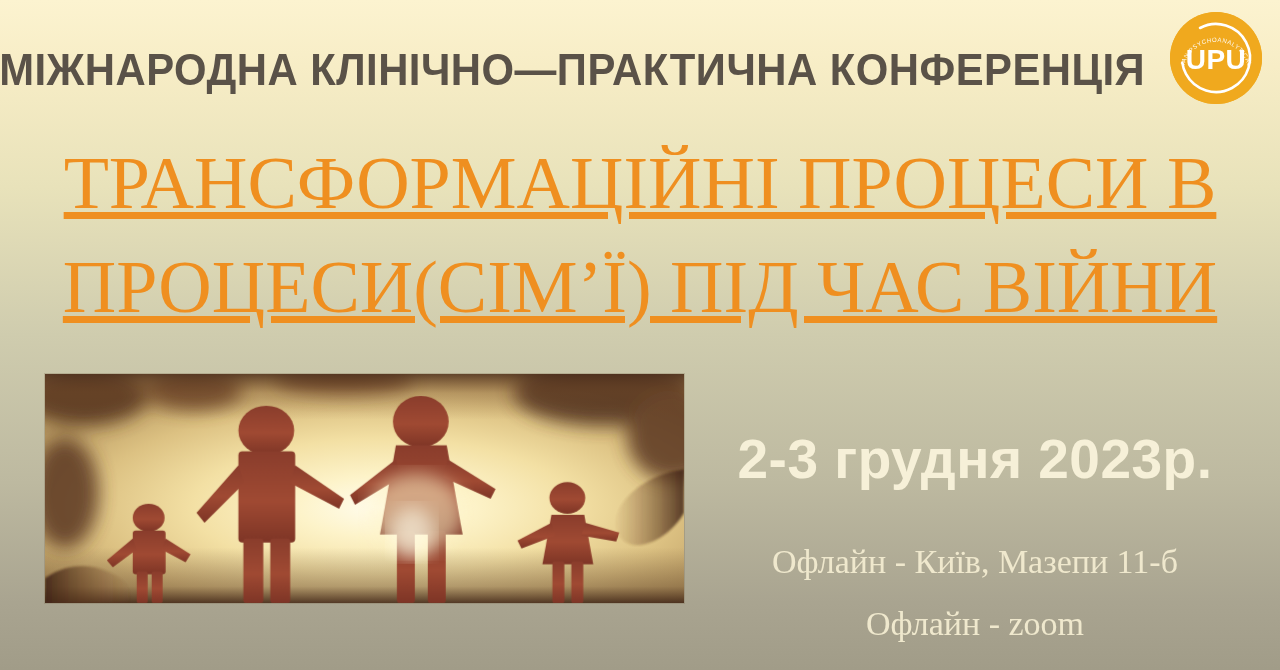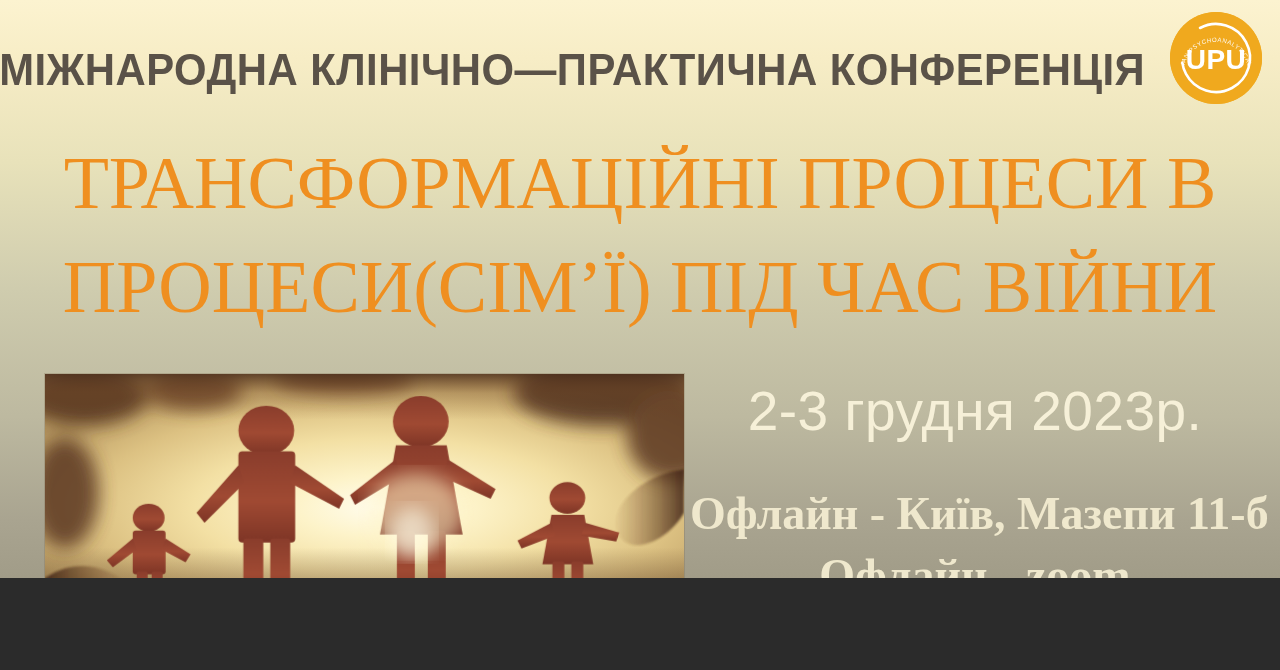--- a/index.html
+++ b/index.html
@@ -4,21 +4,21 @@
 <title>Conference Poster</title>
 <style>
   html, body {
     margin: 0;
     padding: 0;
     background: #2b2b2b;
   }
   #poster {
     position: relative;
     width: 1280px;
-    height: 578px;
+    height: 670px;
     overflow: hidden;
     font-family: "Liberation Sans", sans-serif;
     background: linear-gradient(
       to bottom,
       #fcf3d0 0%,
       #f7edc6 10%,
       #e8e2ba 28%,
       #cfccae 50%,
       #bdb9a0 72%,
       #a9a490 90%,
@@ -70,20 +70,21 @@
     width: 1280px;
     text-align: center;
   }
   .title-line {
     font-family: "Liberation Serif", "DejaVu Serif", serif;
     font-weight: 400;
     font-size: 74px;
     line-height: 104px;
     color: #ef8f20;
     white-space: nowrap;
+    text-decoration: underline;
   }
 
   
   .photo {
     position: absolute;
     left: 44px;
     top: 373px;
     width: 641px;
     height: 231px;
     overflow: hidden;
@@ -95,31 +96,32 @@
   
   .info {
     position: absolute;
     left: 690px;
     top: 375px;
     width: 570px;
     text-align: center;
   }
   .date-text {
     font-family: "Liberation Sans", sans-serif;
-    font-weight: 400;
+    font-weight: 700;
     font-size: 55px;
     line-height: 72px;
     color: #f6f0d8;
     white-space: nowrap;
     letter-spacing: 0.5px;
+    margin-top: 48px;
   }
   .place-text {
     font-family: "Liberation Serif", "DejaVu Serif", serif;
-    font-weight: 700;
-    font-size: 46px;
+    font-weight: 400;
+    font-size: 34px;
     line-height: 62px;
     color: #efe8cd;
     white-space: nowrap;
   }
   .info-spacer { height: 36px; }
 </style>
 </head>
 <body>
 
 <div id="poster">

